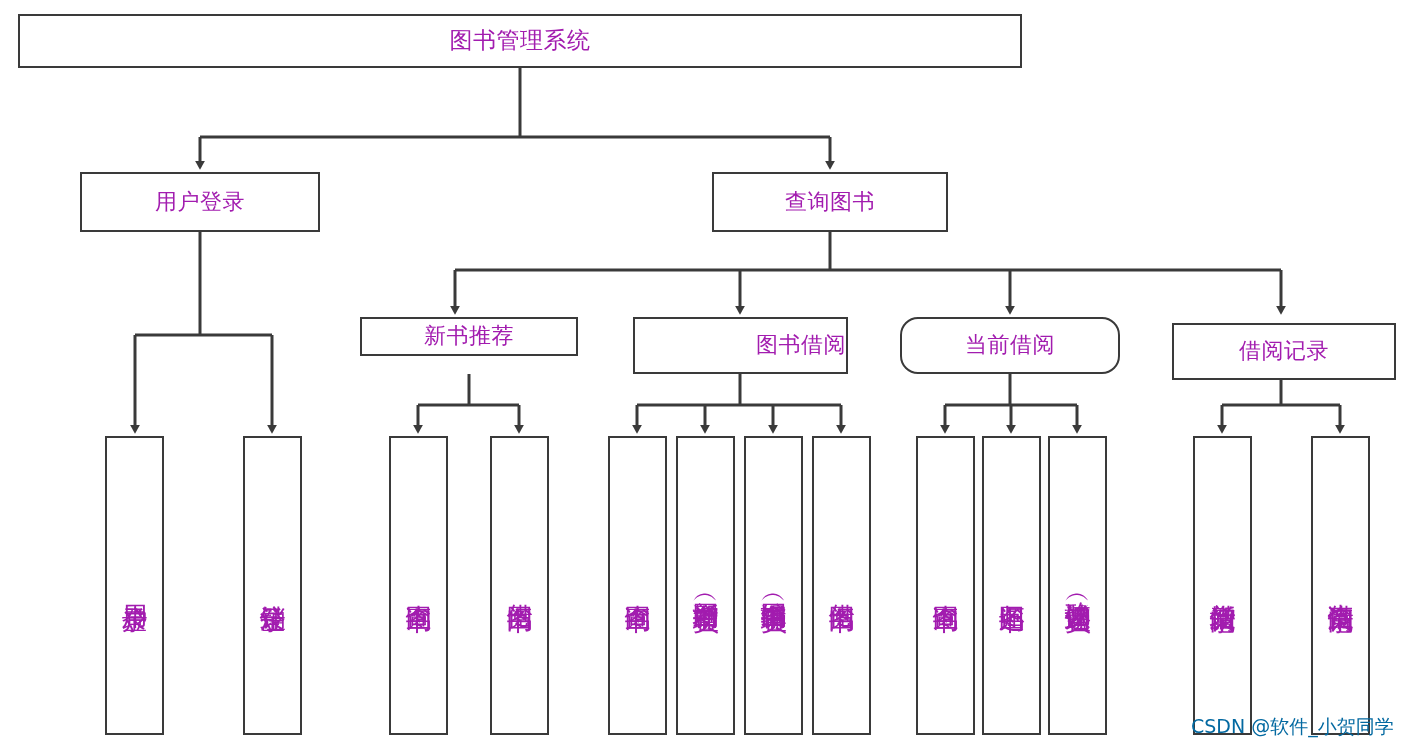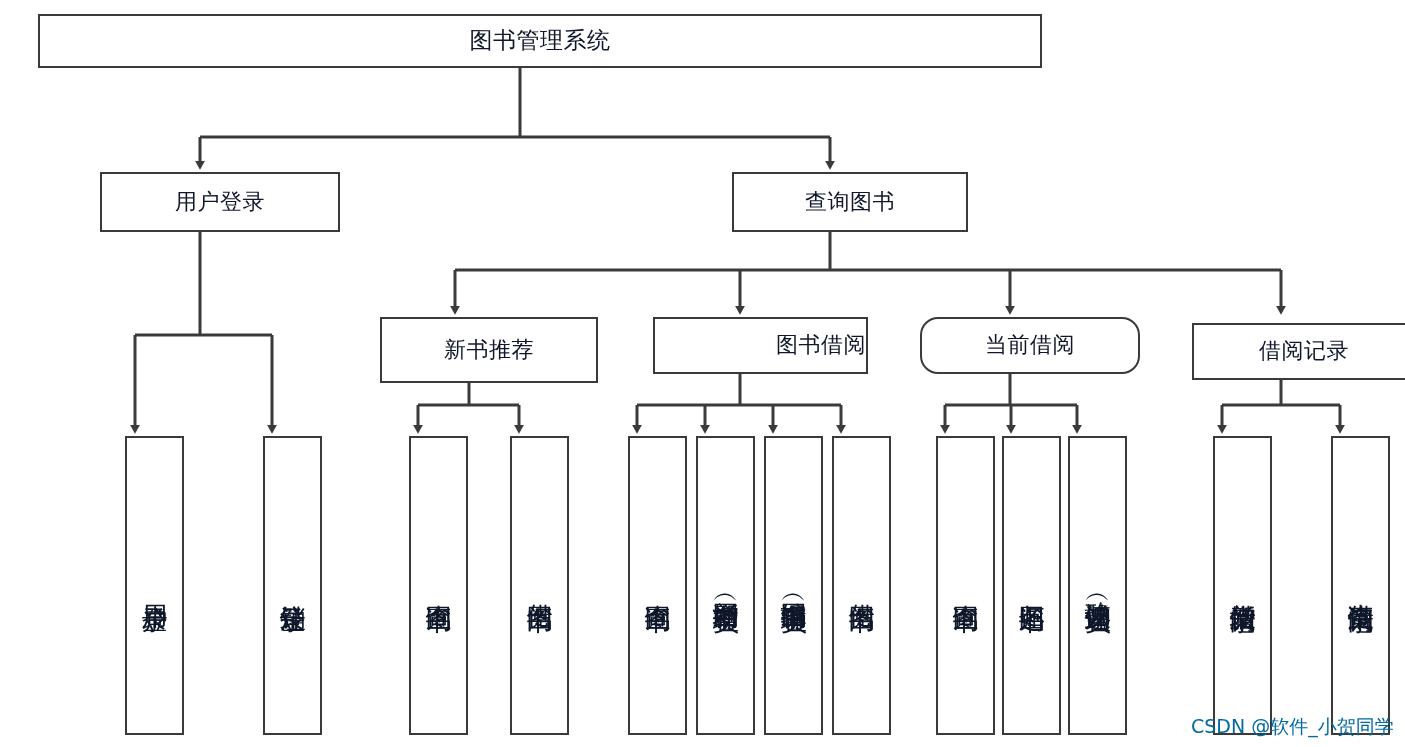--- a/index.html
+++ b/index.html
@@ -27,23 +27,22 @@
     pointer-events: none;
   }
   .node {
     position: absolute;
     box-sizing: border-box;
     background: #ffffff;
     border: 2px solid #3a3a3a;
     display: flex;
     align-items: center;
     justify-content: center;
-    color: #0f172a;
+    color: #a21caf;
     z-index: 2;
-    margin-left: 20px;
   }
   .node-label {
     display: block;
     text-align: center;
     line-height: 1.12;
     letter-spacing: 0.5px;
   }
   
   .node.horiz .node-label {
     font-size: 22px;
@@ -134,21 +133,21 @@
     <span class="node-label">图书管理系统</span>
   </div>
 
   <div class="node horiz" style="left: 80px; top: 172px; width: 240px; height: 60px;">
     <span class="node-label">用户登录</span>
   </div>
   <div class="node horiz" style="left: 712px; top: 172px; width: 236px; height: 60px;">
     <span class="node-label">查询图书</span>
   </div>
 
-  <div class="node horiz" style="left: 360px; top: 317px; width: 218px; height: 66px;">
+  <div class="node horiz" style="left: 360px; top: 317px; width: 218px; height: 39px;">
     <span class="node-label">新书推荐</span>
   </div>
   <div class="node horiz" style="left: 633px; top: 317px; width: 215px; height: 57px; justify-content: flex-end;">
     <span class="node-label">图书借阅</span>
   </div>
   <div class="node horiz" style="left: 900px; top: 317px; width: 220px; height: 57px; border-radius: 18px;">
     <span class="node-label">当前借阅</span>
   </div>
   <div class="node horiz" style="left: 1172px; top: 323px; width: 224px; height: 57px;">
     <span class="node-label">借阅记录</span>

